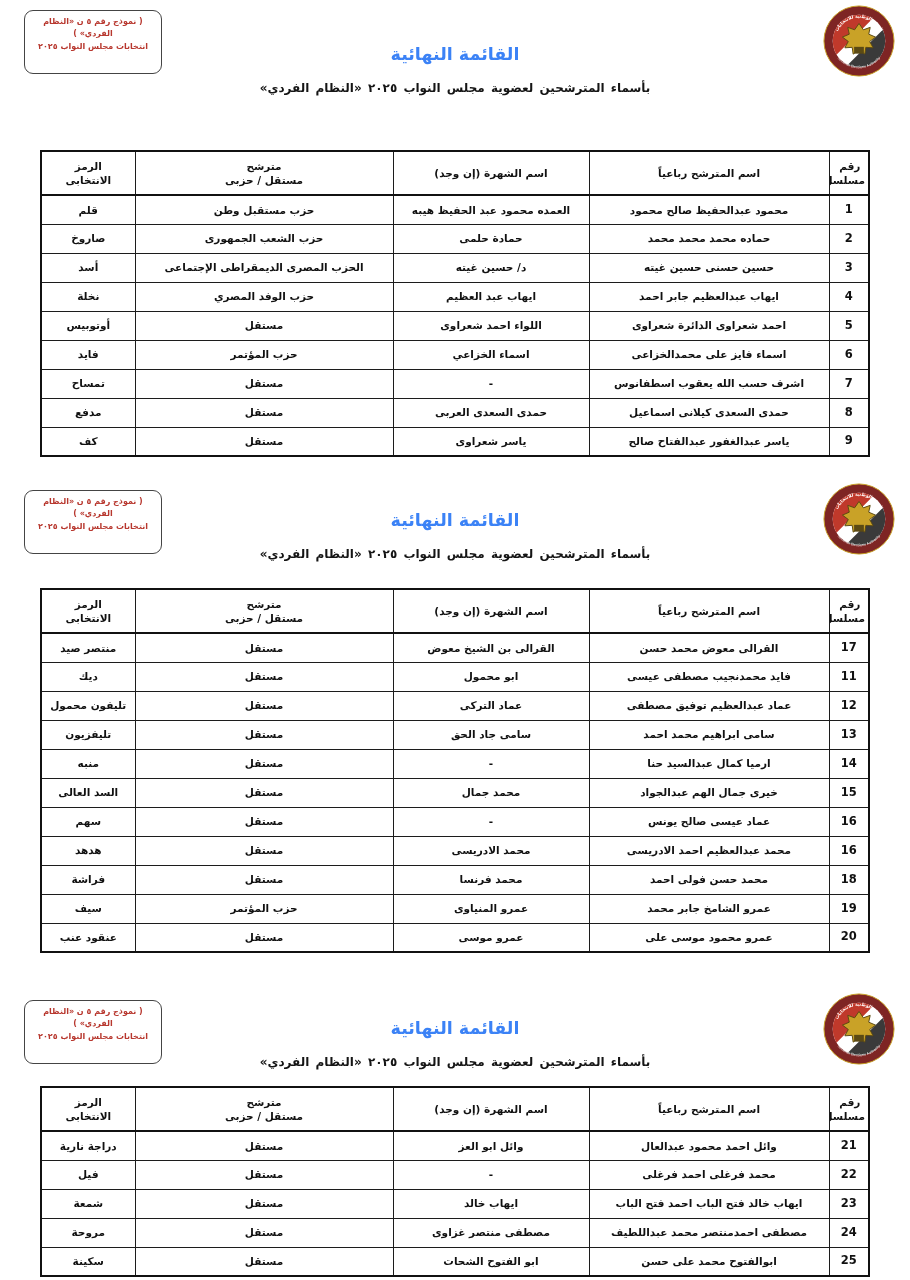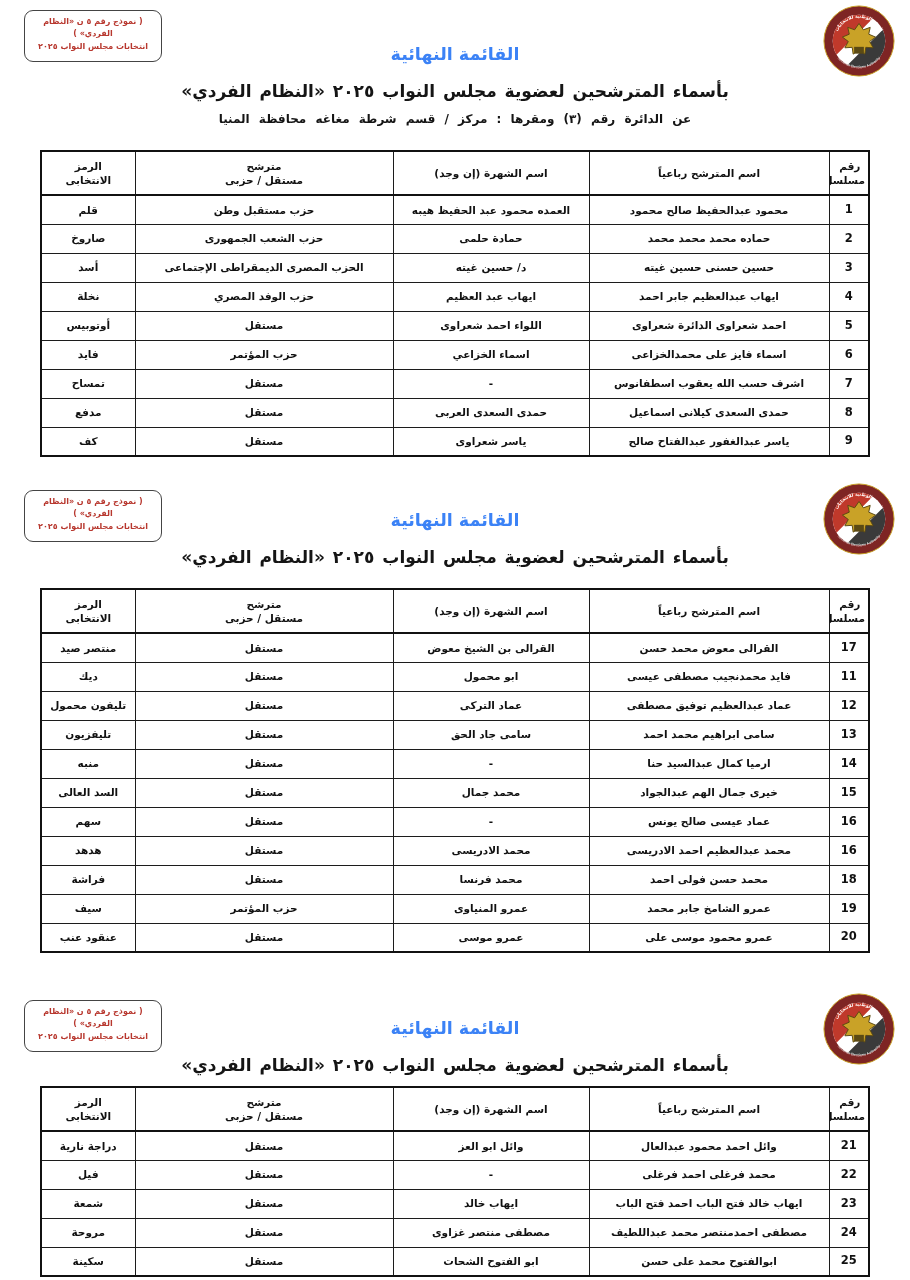--- a/index.html
+++ b/index.html
@@ -15,37 +15,37 @@
   .sec-3{height:290px;}
 
   .band{position:relative;width:100%;}
   .sec-1 .band{height:150px;}
   .sec-2 .band{height:108px;}
   .sec-3 .band{height:96px;}
 
   .stamp{
     position:absolute;left:24px;top:10px;width:138px;
     border:1px solid #444;border-radius:9px;
-    padding:5px 6px 8px 6px;box-sizing:border-box;
+    padding:5px 6px 20px 6px;box-sizing:border-box;
     text-align:center;color:#b8382f;
     font-size:8px;font-weight:bold;line-height:1.55;
   }
   .logo{position:absolute;right:14px;top:4px;width:74px;height:74px;}
   .sec-2 .logo,.sec-3 .logo{top:2px;}
 
   .title{
     text-align:center;color:#3b82f6;font-weight:bold;
     font-size:17.5px;margin:0;
   }
   .sec-1 .title{padding-top:44px;}
   .sec-2 .title{padding-top:30px;}
   .sec-3 .title{padding-top:28px;}
   .subtitle{
     text-align:center;color:#151515;font-weight:bold;
-    font-size:17px;margin-top:17px;word-spacing:2px;
+    font-size:12px;margin-top:17px;word-spacing:2px;
   }
   .district{
     text-align:center;color:#151515;font-weight:bold;
     font-size:12px;margin-top:11px;word-spacing:5px;
   }
 
   table.cand-table{
     border-collapse:collapse;table-layout:fixed;
     width:828px;margin:0 40px 0 42px;
     border:2px solid #111;
@@ -98,21 +98,20 @@
           <text font-size="4.6" fill="#ffffff" font-weight="bold" text-anchor="middle">
             <textPath href="#arc-top" startOffset="50%">الهيئة الوطنية للانتخابات</textPath>
           </text>
           <text font-size="3.6" fill="#ffffff" text-anchor="middle">
             <textPath href="#arc-bot" startOffset="50%">National Elections Authority</textPath>
           </text>
         </svg>
       </div>
       <h1 class="title">القائمة النهائية</h1>
       <div class="subtitle">بأسماء المترشحين لعضوية مجلس النواب ٢٠٢٥ «النظام الفردي»</div>
-      <div class="district">عن الدائرة رقم  (٣)    ومقرها : مركز / قسم شرطة  مغاغه    محافظة  المنيا</div>
     </div>
     <table class="cand-table">
       <colgroup>
         <col class="col-serial">
           <col class="col-name">
           <col class="col-shehra">
           <col class="col-party">
           <col class="col-symbol">
       </colgroup>
       <thead>

